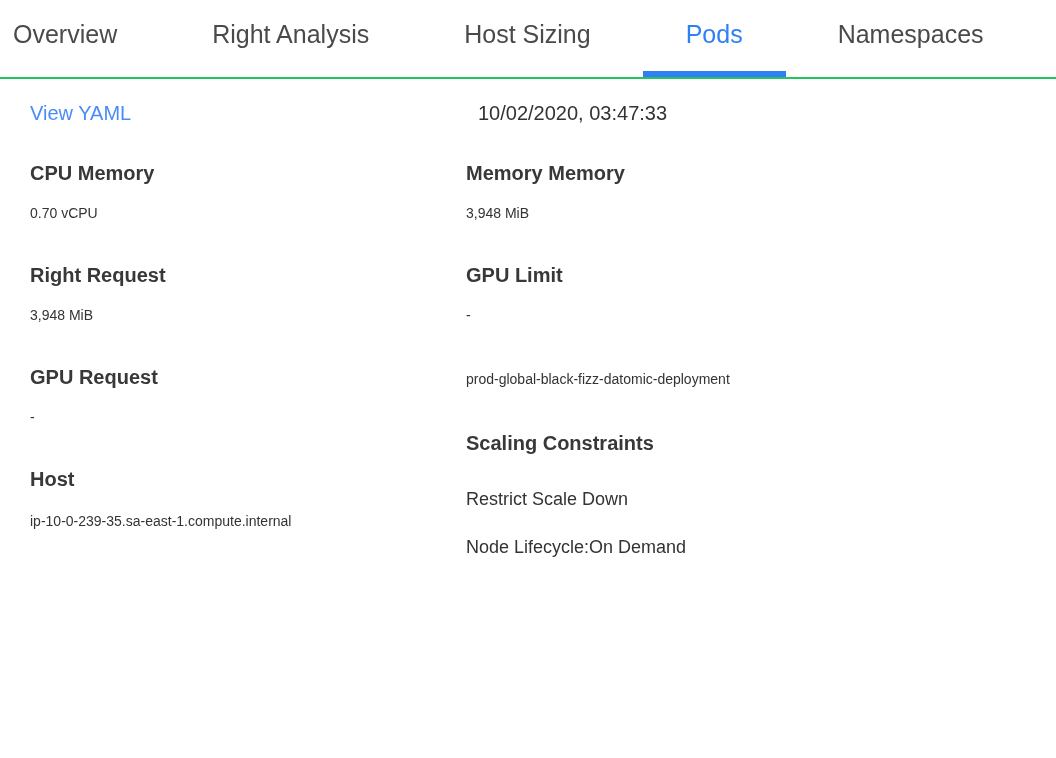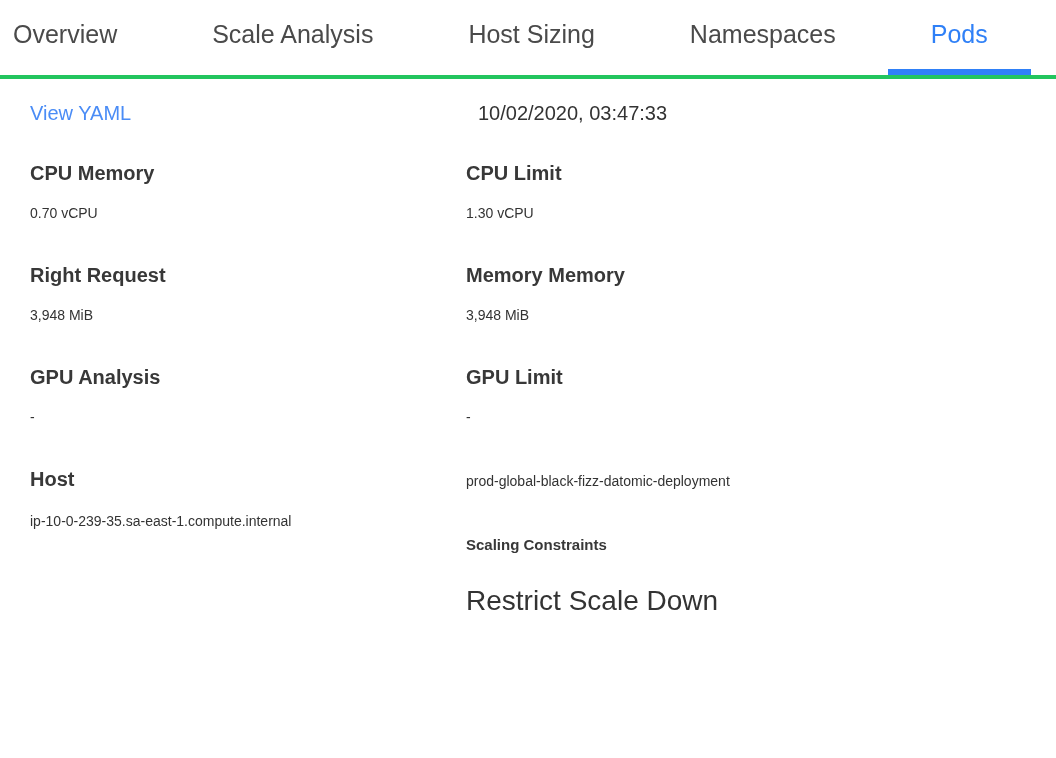--- a/index.html
+++ b/index.html
@@ -7,21 +7,21 @@
     width: 1056px; height: 758px;
     background: #ffffff;
     font-family: "Liberation Sans", sans-serif;
     overflow: hidden;
   }
   
   .tabbar {
     display: flex;
     align-items: stretch;
     gap: 9px;
-    border-bottom: 4px solid #22c55e;
+    border-bottom: 2px solid #22c55e;
     height: 79px;
   }
   .tab {
     padding: 19px 43px 28px 43px;
     font-size: 25px;
     line-height: 30px;
     color: #4a4a4a;
     cursor: pointer;
     white-space: nowrap;
   }
@@ -64,92 +64,89 @@
     color: #333333;
   }
   .field-value.link-value {
     line-height: 28px;
     word-break: break-all;
   }
   .host-width { max-width: 292px; }
   .deploy-width { max-width: 326px; }
   .section-title {
     font-weight: bold;
-    font-size: 15px;
+    font-size: 20px;
     line-height: 24px;
     color: #383838;
     margin-bottom: 32px;
   }
   .constraint-item {
-    font-size: 28px;
+    font-size: 18px;
     line-height: 24px;
     color: #333333;
     margin-bottom: 24px;
   }
 </style>
 </head>
 <body>
 
 <div class="tabbar">
   <div class="tab">Overview</div>
-  <div class="tab">Scale Analysis</div>
+  <div class="tab">Right Analysis</div>
   <div class="tab">Host Sizing</div>
+  <div class="tab active">Pods</div>
   <div class="tab">Namespaces</div>
-  <div class="tab active">Pods</div>
 </div>
 
 <div class="content">
 
   <div class="col">
     <div class="row-top">
       <a class="link">View YAML</a>
     </div>
 
     <div class="field">
       <div class="field-label">CPU Memory</div>
       <div class="field-value">0.70 vCPU</div>
     </div>
 
     <div class="field">
       <div class="field-label">Right Request</div>
       <div class="field-value">3,948 MiB</div>
     </div>
 
     <div class="field">
-      <div class="field-label">GPU Analysis</div>
+      <div class="field-label">GPU Request</div>
       <div class="field-value">-</div>
     </div>
 
     <div class="field">
       <div class="field-label">Host</div>
       <a class="field-value link-value link host-width">ip-10-0-239-35.sa-east-1.compute.internal</a>
     </div>
   </div>
 
   <div class="col">
     <div class="row-top timestamp">10/02/2020, 03:47:33</div>
 
-    <div class="field">
-      <div class="field-label">CPU Limit</div>
-      <div class="field-value">1.30 vCPU</div>
-    </div>
 
     <div class="field">
       <div class="field-label">Memory Memory</div>
       <div class="field-value">3,948 MiB</div>
     </div>
 
     <div class="field">
       <div class="field-label">GPU Limit</div>
       <div class="field-value">-</div>
     </div>
 
     <div class="field">
       <a class="field-value link-value link deploy-width">prod-global-black-fizz-datomic-deployment</a>
     </div>
 
     <div class="section">
       <div class="section-title">Scaling Constraints</div>
       <div class="constraint-item">Restrict Scale Down</div>
+      <div class="constraint-item">Node Lifecycle:On Demand</div>
     </div>
   </div>
 
 </div>
 
 </body></html>

